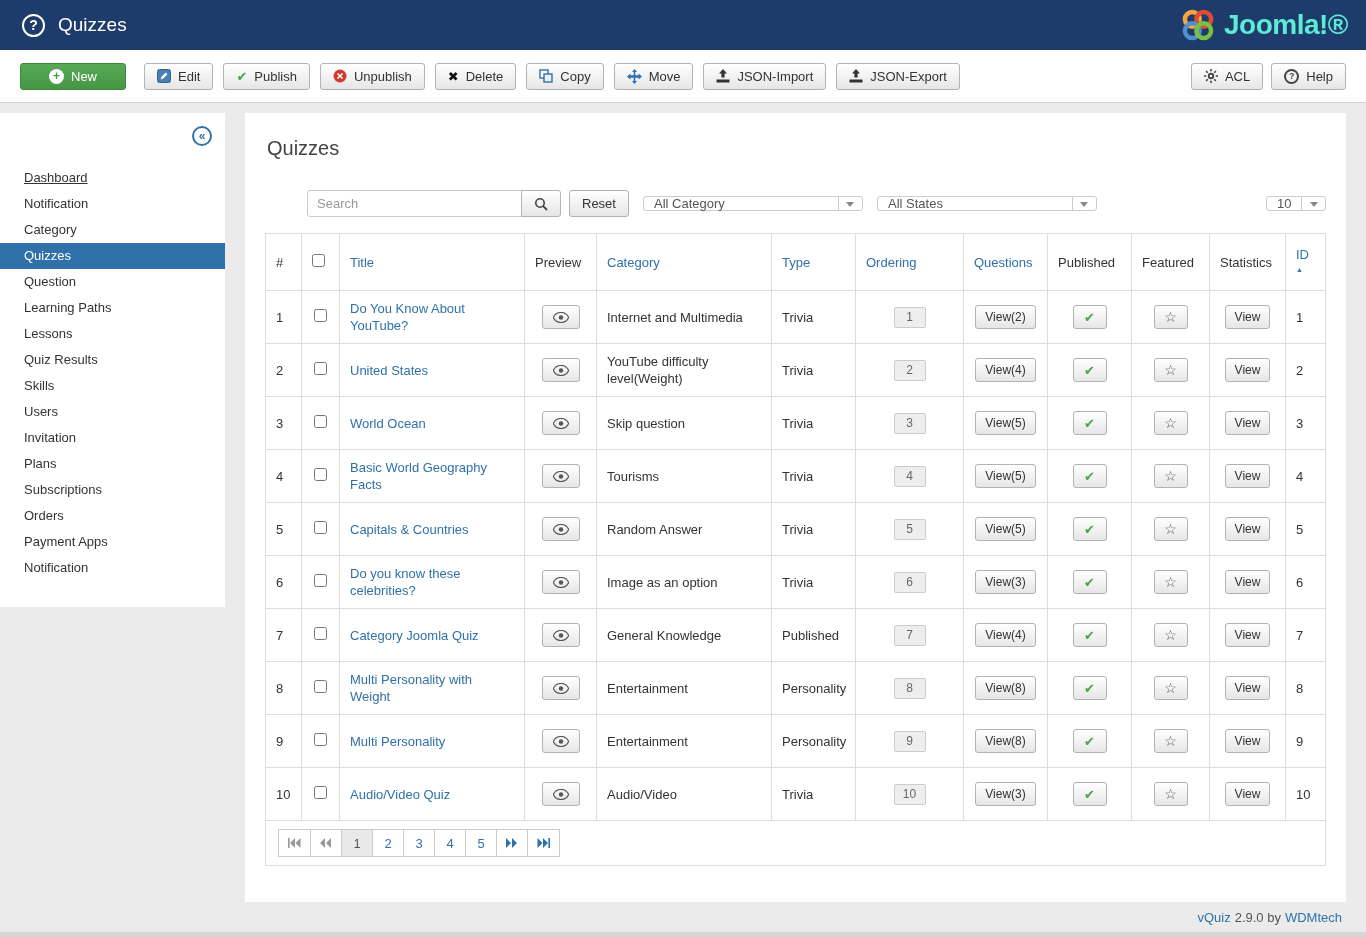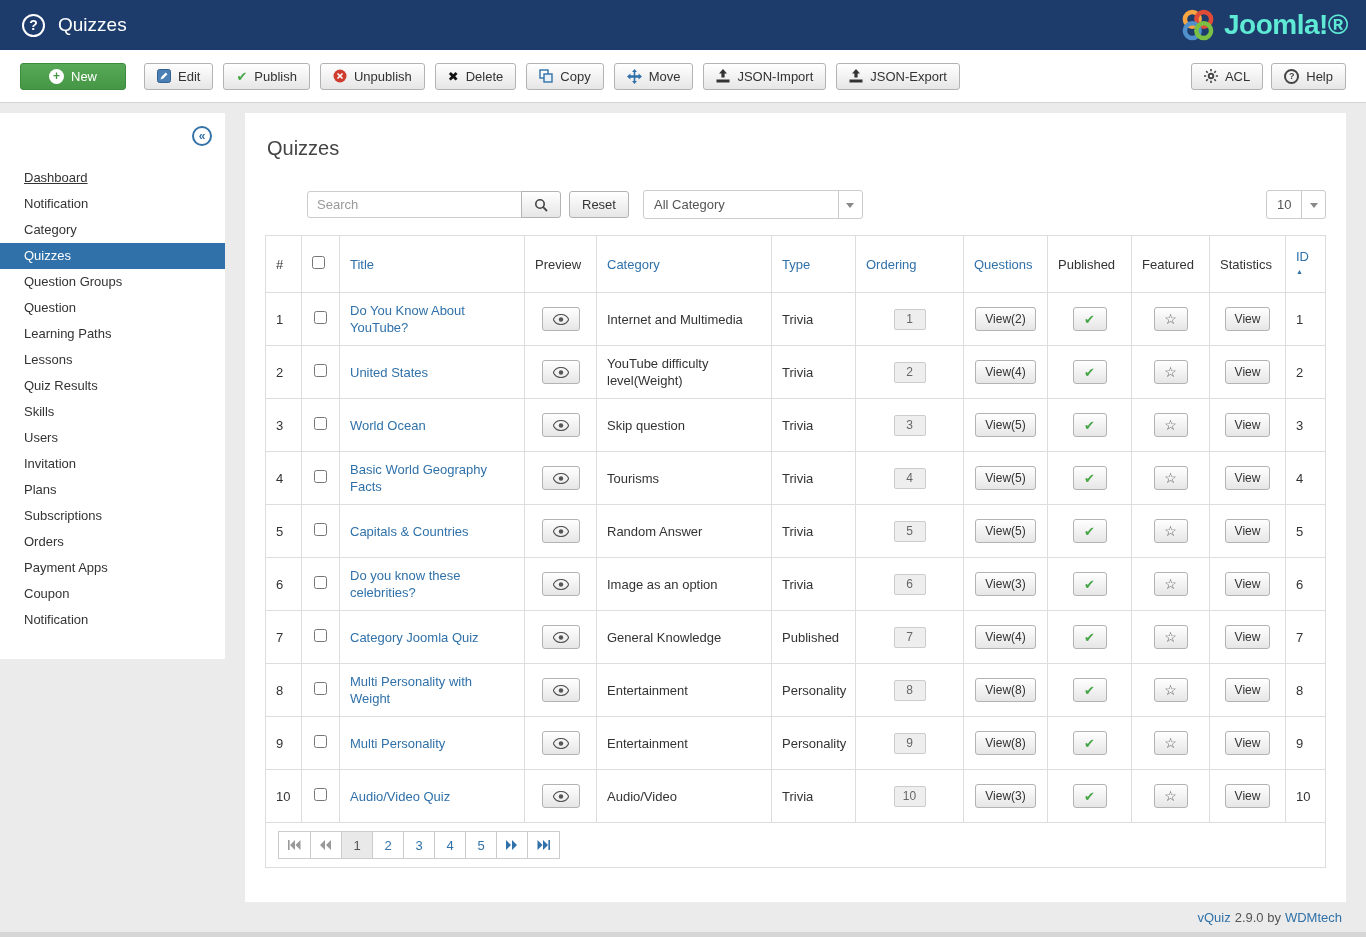--- a/index.html
+++ b/index.html
@@ -39,21 +39,21 @@
 
   .main-card { flex:1; margin:0 20px; background:#fff; padding:20px; min-height:789px; }
   .page-heading { font-size:20px; font-weight:400; color:#444; margin:4px 0 30px 2px; }
 
   
   .filters { display:flex; align-items:center; margin-bottom:16px;padding-left:42px; }
   .search-input { width:215px; height:27px; border:1px solid #ccc; border-radius:3px 0 0 3px; padding:0 9px; font-size:13px; color:#555; outline:none; font-family:inherit; background:#fff; }
   .search-input::placeholder { color:#999; }
   .search-btn { width:40px; height:27px; margin-left:-1px; border-radius:0 3px 3px 0; padding:0; }
   .reset-btn { margin-left:8px; }
-  .select { height:29px; border:1px solid #ccc; border-radius:3px; background:#fff; display:flex; align-items:center; font-size:13px; color:#555; cursor:pointer; }
+  .select { height:15px; border:1px solid #ccc; border-radius:3px; background:#fff; display:flex; align-items:center; font-size:13px; color:#555; cursor:pointer; }
   .select-category,.select-states { width:220px; margin-left:14px; }
   .select-pagesize { width:60px; margin-left:auto; }
   .select-value { flex:1; padding:0 10px; overflow:hidden; white-space:nowrap; }
   .select-caret { width:24px; align-self:stretch; border-left:1px solid #ccc; display:flex; align-items:center; justify-content:center; }
   .caret-down { width:0; height:0; border:4px solid transparent; border-top:5px solid #888; margin-top:5px; }
 
   
   .grid { width:100%; border-collapse:collapse; table-layout:fixed; }
   .grid th,.grid td { border:1px solid #ddd; font-size:13px; vertical-align:middle; padding:6px 10px; overflow:hidden; }
   .grid thead th { height:57px; font-weight:400; color:#333; text-align:left; }
@@ -200,23 +200,20 @@
       <li class="side-item">
           <a>Notification</a>
         </li>
       <li class="side-item">
           <a>Category</a>
         </li>
       <li class="side-item active">
           <a>Quizzes</a>
         </li>
       <li class="side-item">
-          <a>Question Groups</a>
-        </li>
-      <li class="side-item">
           <a>Question</a>
         </li>
       <li class="side-item">
           <a>Learning Paths</a>
         </li>
       <li class="side-item">
           <a>Lessons</a>
         </li>
       <li class="side-item">
           <a>Quiz Results</a>
@@ -234,23 +231,20 @@
           <a>Plans</a>
         </li>
       <li class="side-item">
           <a>Subscriptions</a>
         </li>
       <li class="side-item">
           <a>Orders</a>
         </li>
       <li class="side-item">
           <a>Payment Apps</a>
-        </li>
-      <li class="side-item">
-          <a>Coupon</a>
         </li>
       <li class="side-item">
           <a>Notification</a>
         </li>
     </ul>
   </aside>
 
   <main class="main-card">
     <h1 class="page-heading">Quizzes</h1>
 
@@ -260,20 +254,26 @@
         <span class="ticon">
           <svg width="14" height="14" viewBox="0 0 14 14">
               <circle cx="6" cy="6" r="4.2" fill="none" stroke="#444" stroke-width="1.6"></circle>
               <line x1="9.2" y1="9.2" x2="13" y2="13" stroke="#444" stroke-width="1.8"></line>
             </svg>
         </span>
       </button>
       <button class="btn reset-btn">Reset</button>
       <div class="select select-category">
         <span class="select-value">All Category</span>
+        <span class="select-caret">
+            <span class="caret-down"></span>
+          </span>
+      </div>
+      <div class="select select-states">
+        <span class="select-value">All States</span>
         <span class="select-caret">
             <span class="caret-down"></span>
           </span>
       </div>
       <div class="select select-pagesize">
         <span class="select-value">10</span>
         <span class="select-caret">
             <span class="caret-down"></span>
           </span>
       </div>

